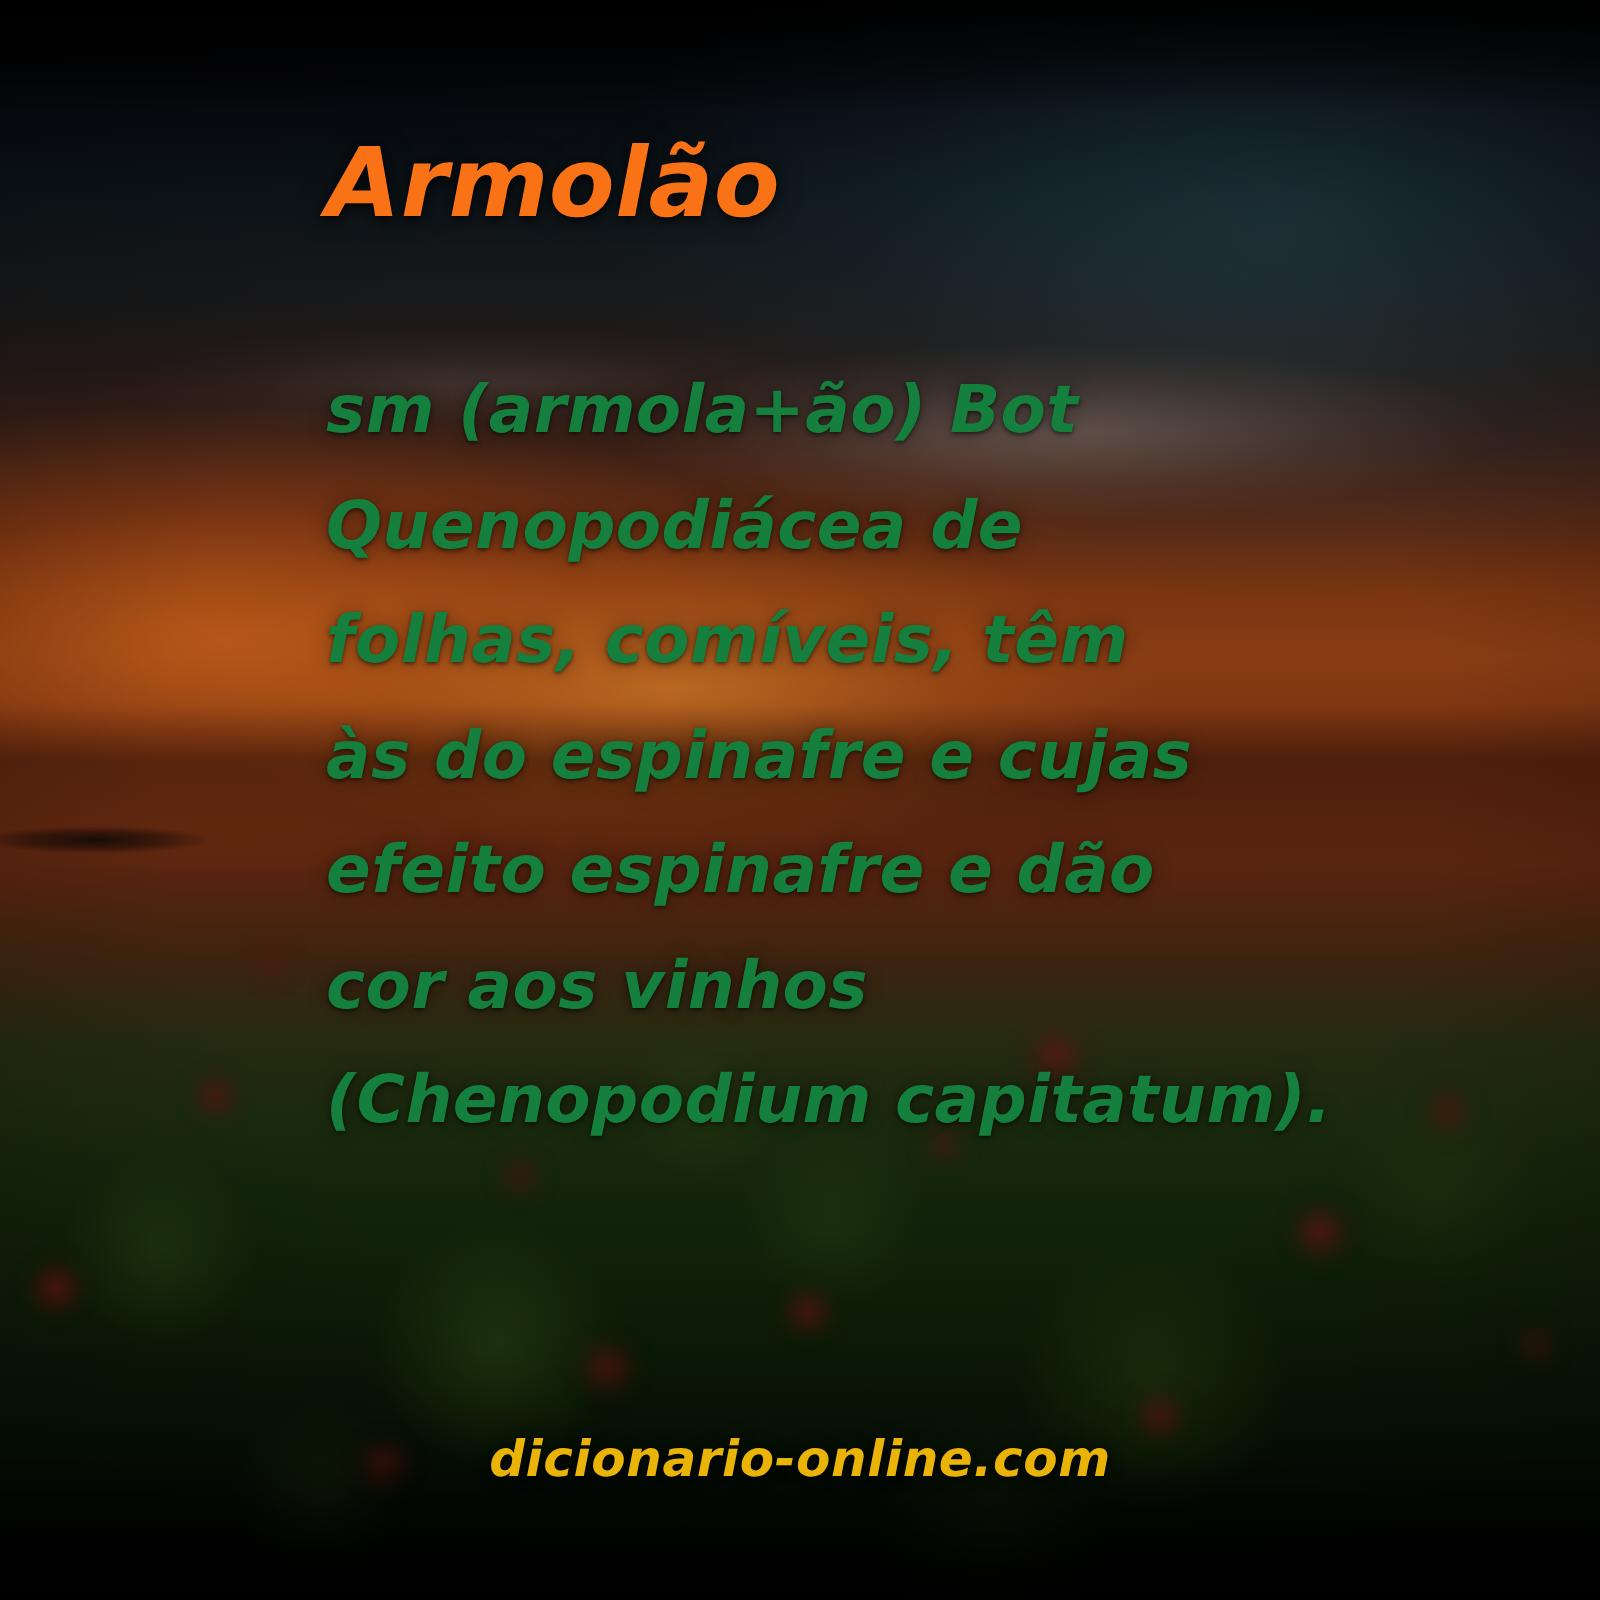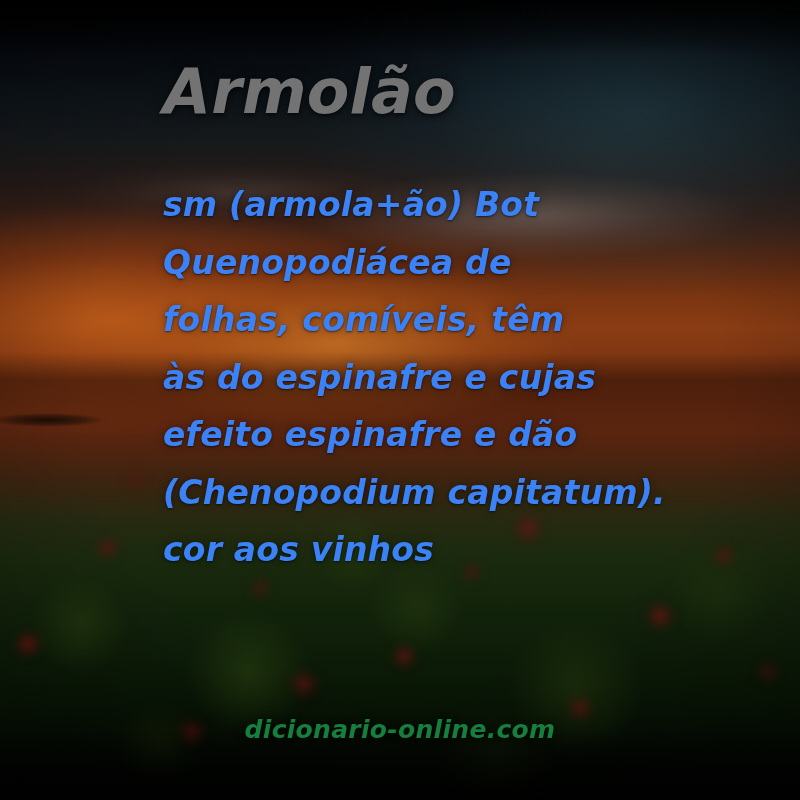--- a/index.html
+++ b/index.html
@@ -157,35 +157,35 @@
   
   #content {
     position: absolute;
     inset: 0;
   }
 
   .script {
     font-family: "DejaVu Sans", sans-serif;
     font-style: italic;
     font-weight: 700;
-    color: #3b82f6;
+    color: #15803d;
     letter-spacing: 0.2px;
     text-shadow:
       0 1px 2px rgba(0,0,0,0.55),
       0 0 10px rgba(0,0,0,0.35);
     white-space: nowrap;
   }
 
   #title {
     position: absolute;
     left: 163px;
     top: 57px;
-    font-size: 62px;
+    font-size: 48px;
     line-height: 70px;
-    color: #737373;
+    color: #f97316;
     text-shadow:
       0 2px 4px rgba(0,0,0,0.60),
       0 0 14px rgba(0,0,0,0.40);
   }
 
   #definition {
     position: absolute;
     left: 163px;
     top: 176px;
     width: 520px;
@@ -203,21 +203,21 @@
     left: 0;
     right: 0;
     top: 714px;
     text-align: center;
   }
 
   #footer .site {
     display: inline-block;
     font-size: 25px;
     line-height: 32px;
-    color: #15803d;
+    color: #eab308;
     letter-spacing: 0.3px;
     text-shadow:
       0 1px 3px rgba(0,0,0,0.70),
       0 0 9px rgba(0,0,0,0.45);
   }
 </style>
 </head>
 <body>
 
 <div id="card">
@@ -236,22 +236,22 @@
   <div id="content">
 
     <div id="title" class="script">Armolão</div>
 
     <div id="definition">
       <span class="line script">sm (armola+ão) Bot</span>
       <span class="line script">Quenopodiácea de</span>
       <span class="line script">folhas, comíveis, têm</span>
       <span class="line script">às do espinafre e cujas</span>
       <span class="line script">efeito espinafre e dão</span>
+      <span class="line script">cor aos vinhos</span>
       <span class="line script">(Chenopodium capitatum).</span>
-      <span class="line script">cor aos vinhos</span>
     </div>
 
     <div id="footer">
       <span class="site script">dicionario-online.com</span>
     </div>
 
   </div>
 </div>
 
 </body></html>

